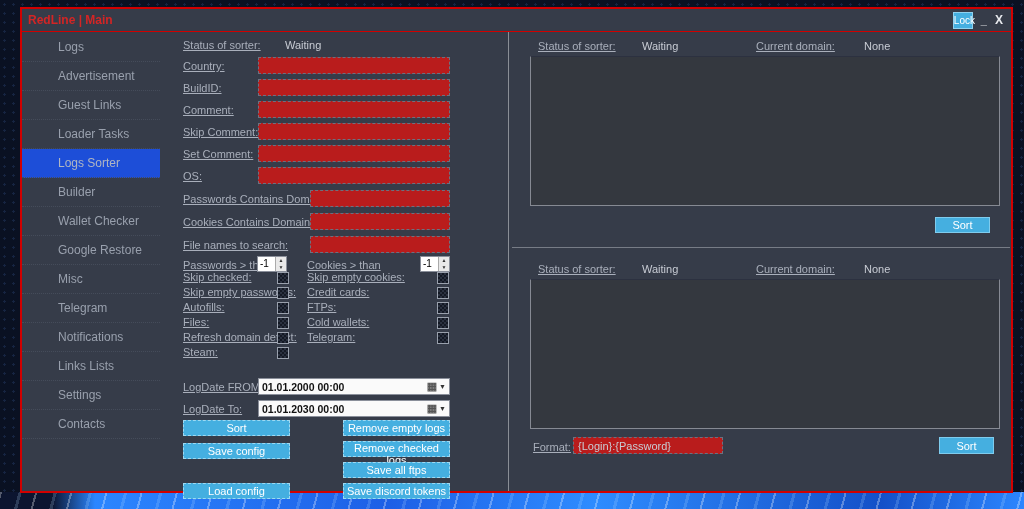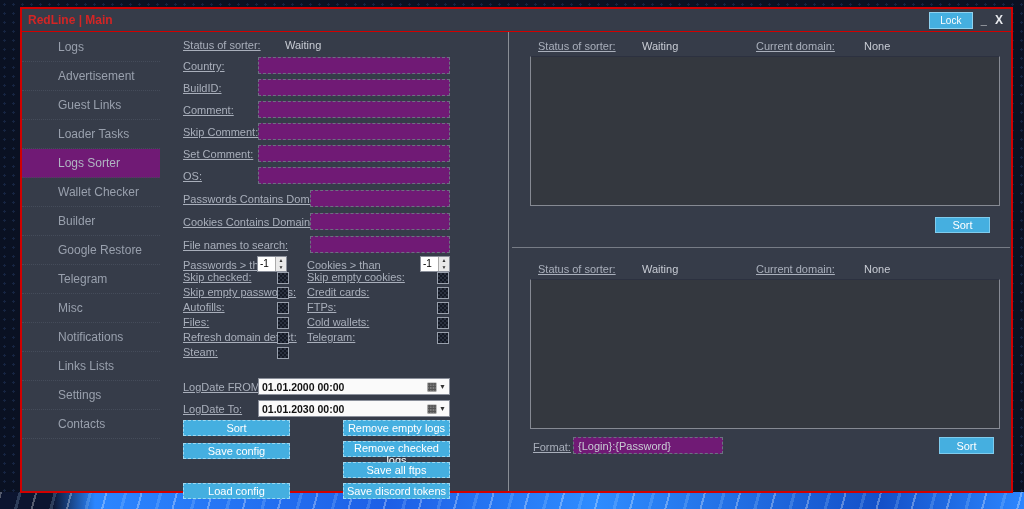--- a/index.html
+++ b/index.html
@@ -11,29 +11,29 @@
     background-size:9px 9px;
   }
   .desktop-band{position:absolute;left:0;right:0;bottom:0;height:17px;
     background:linear-gradient(90deg,#0c1530 0,#0c1530 52px,#2b86ff 95px,#1d5fe6 38%,#2e8cff 58%,#1450c8 86%,#2b86ff 100%);}
   .desktop-band::after{content:"";position:absolute;inset:0;
     background:repeating-linear-gradient(105deg, rgba(255,255,255,.30) 0 2px, transparent 2px 18px, rgba(180,220,255,.20) 18px 21px, transparent 21px 34px);}
   .window{position:absolute;left:20px;top:7px;width:993px;height:486px;background:#363c49;border:2px solid #d10000;}
   .titlebar{position:absolute;left:0;top:0;right:0;height:23px;border-bottom:1px solid #d10000;display:flex;align-items:center;gap:33px;}
   .title{color:#d32525;font-size:12px;font-weight:bold;padding-left:6px;}
   .tb-controls{margin-left:auto;display:flex;align-items:center;gap:8px;padding-right:8px;}
-  .lock-btn{width:44px;height:17px;background:#45afe0;border:1px solid #8fd2f0;color:#fff;font-size:10px;cursor:pointer;}
+  .lock-btn{width:20px;height:17px;background:#45afe0;border:1px solid #8fd2f0;color:#fff;font-size:10px;cursor:pointer;}
   .min-btn,.close-btn{background:none;border:none;color:#e8eaee;font-size:12px;font-weight:bold;cursor:pointer;line-height:10px;}
   .min-btn{font-size:11px;}
   .sidebar{position:absolute;left:0;top:24px;width:138px;bottom:0;list-style:none;}
   .sidebar li{height:29px;line-height:29px;padding-left:36px;font-size:12px;color:#99a0ad;border-bottom:1px dotted #454c5a;cursor:pointer;white-space:nowrap;}
-  .sidebar li.active{background:#701a75;color:#b0b6c2;}
+  .sidebar li.active{background:#1d4ed8;color:#b0b6c2;}
   .lbl{position:absolute;font-size:11px;color:#a9afbb;white-space:nowrap;text-decoration:underline;}
   .val{position:absolute;font-size:11px;color:#c8ccd4;white-space:nowrap;}
-  .tin{position:absolute;height:17px;background:#701a75;border:1px dashed #6b7280;color:#c8ccd4;font-size:11px;padding:0 4px;outline:none;}
+  .tin{position:absolute;height:17px;background:#b91c1c;border:1px dashed #6b7280;color:#c8ccd4;font-size:11px;padding:0 4px;outline:none;}
   .cb{position:absolute;width:12px;height:12px;border:1px solid #99a0ac;
       background:repeating-conic-gradient(#2a3140 0% 25%, #141924 0% 50%);background-size:4px 4px;cursor:pointer;}
   .spin{position:absolute;width:30px;height:16px;display:flex;border:1px solid #8a8f9a;background:#fff;cursor:text;}
   .spin .sv{flex:1;font-size:10px;color:#000;line-height:14px;padding-left:2px;}
   .sarrows{width:11px;display:flex;flex-direction:column;border-left:1px solid #aaa;}
   .sarrows span{flex:1;font-size:5px;line-height:7px;text-align:center;color:#333;background:#e9e9e9;cursor:pointer;}
   .date{position:absolute;height:17px;background:#fafafa;border:1px solid #8a8f9a;display:flex;align-items:center;font-size:10.5px;font-weight:bold;color:#111;padding:5px 3px;cursor:text;}
   .date .dv{flex:1;white-space:nowrap;}
   .date .cal{font-size:11px;color:#555;margin-right:2px;line-height:11px;}
   .date .dd{font-size:7px;color:#333;}
@@ -58,25 +58,25 @@
       <button class="close-btn">X</button>
     </div>
   </div>
 
   <ul class="sidebar">
     <li>Logs</li>
     <li>Advertisement</li>
     <li>Guest Links</li>
     <li>Loader Tasks</li>
     <li class="active">Logs Sorter</li>
+    <li>Builder</li>
     <li>Wallet Checker</li>
-    <li>Builder</li>
     <li>Google Restore</li>
+    <li>Misc</li>
     <li>Telegram</li>
-    <li>Misc</li>
     <li>Notifications</li>
     <li>Links Lists</li>
     <li>Settings</li>
     <li>Contacts</li>
   </ul>
 
   <span class="lbl" style="left:161px;top:30px">Status of sorter:</span>
   <span class="val" style="left:263px;top:30px">Waiting</span>
 
   <span class="lbl" style="left:161px;top:51px">Country:</span>

